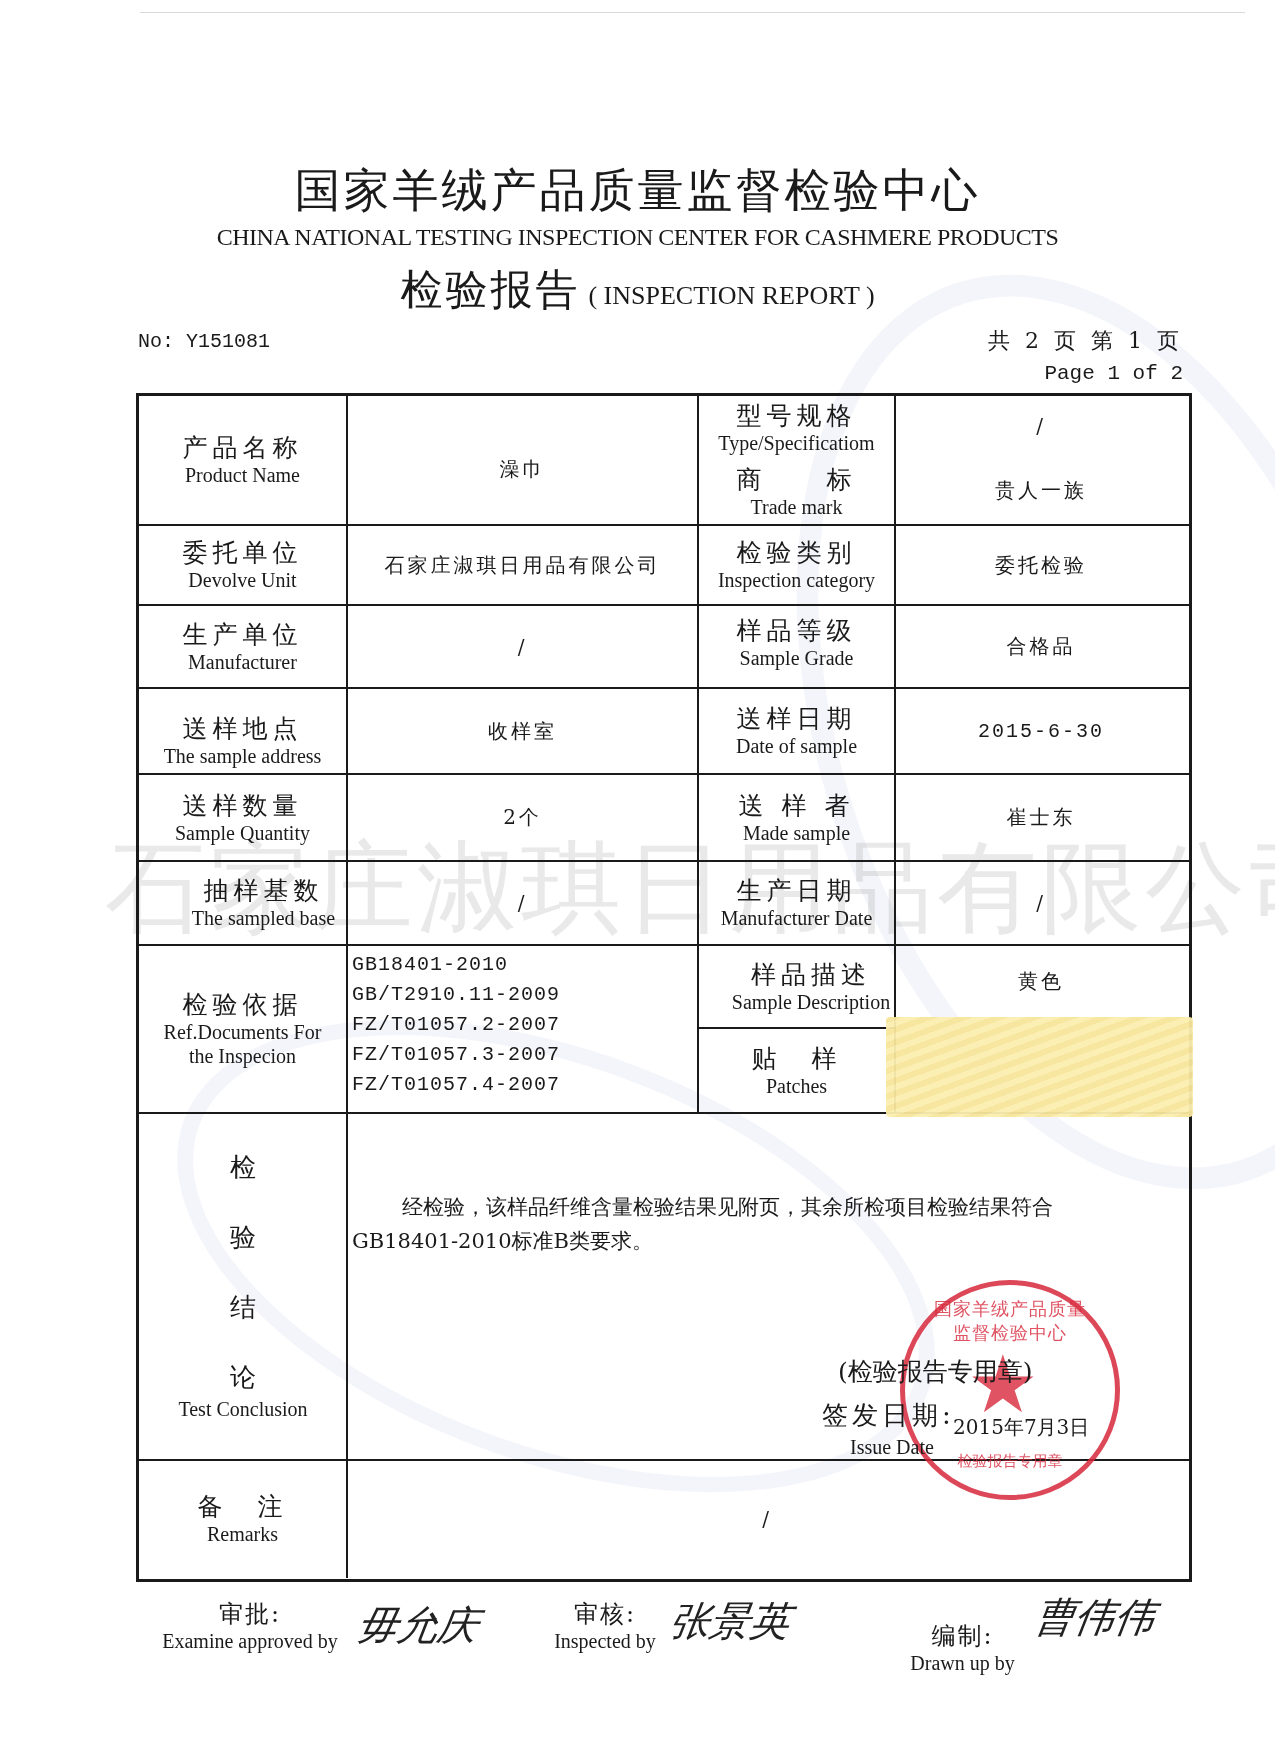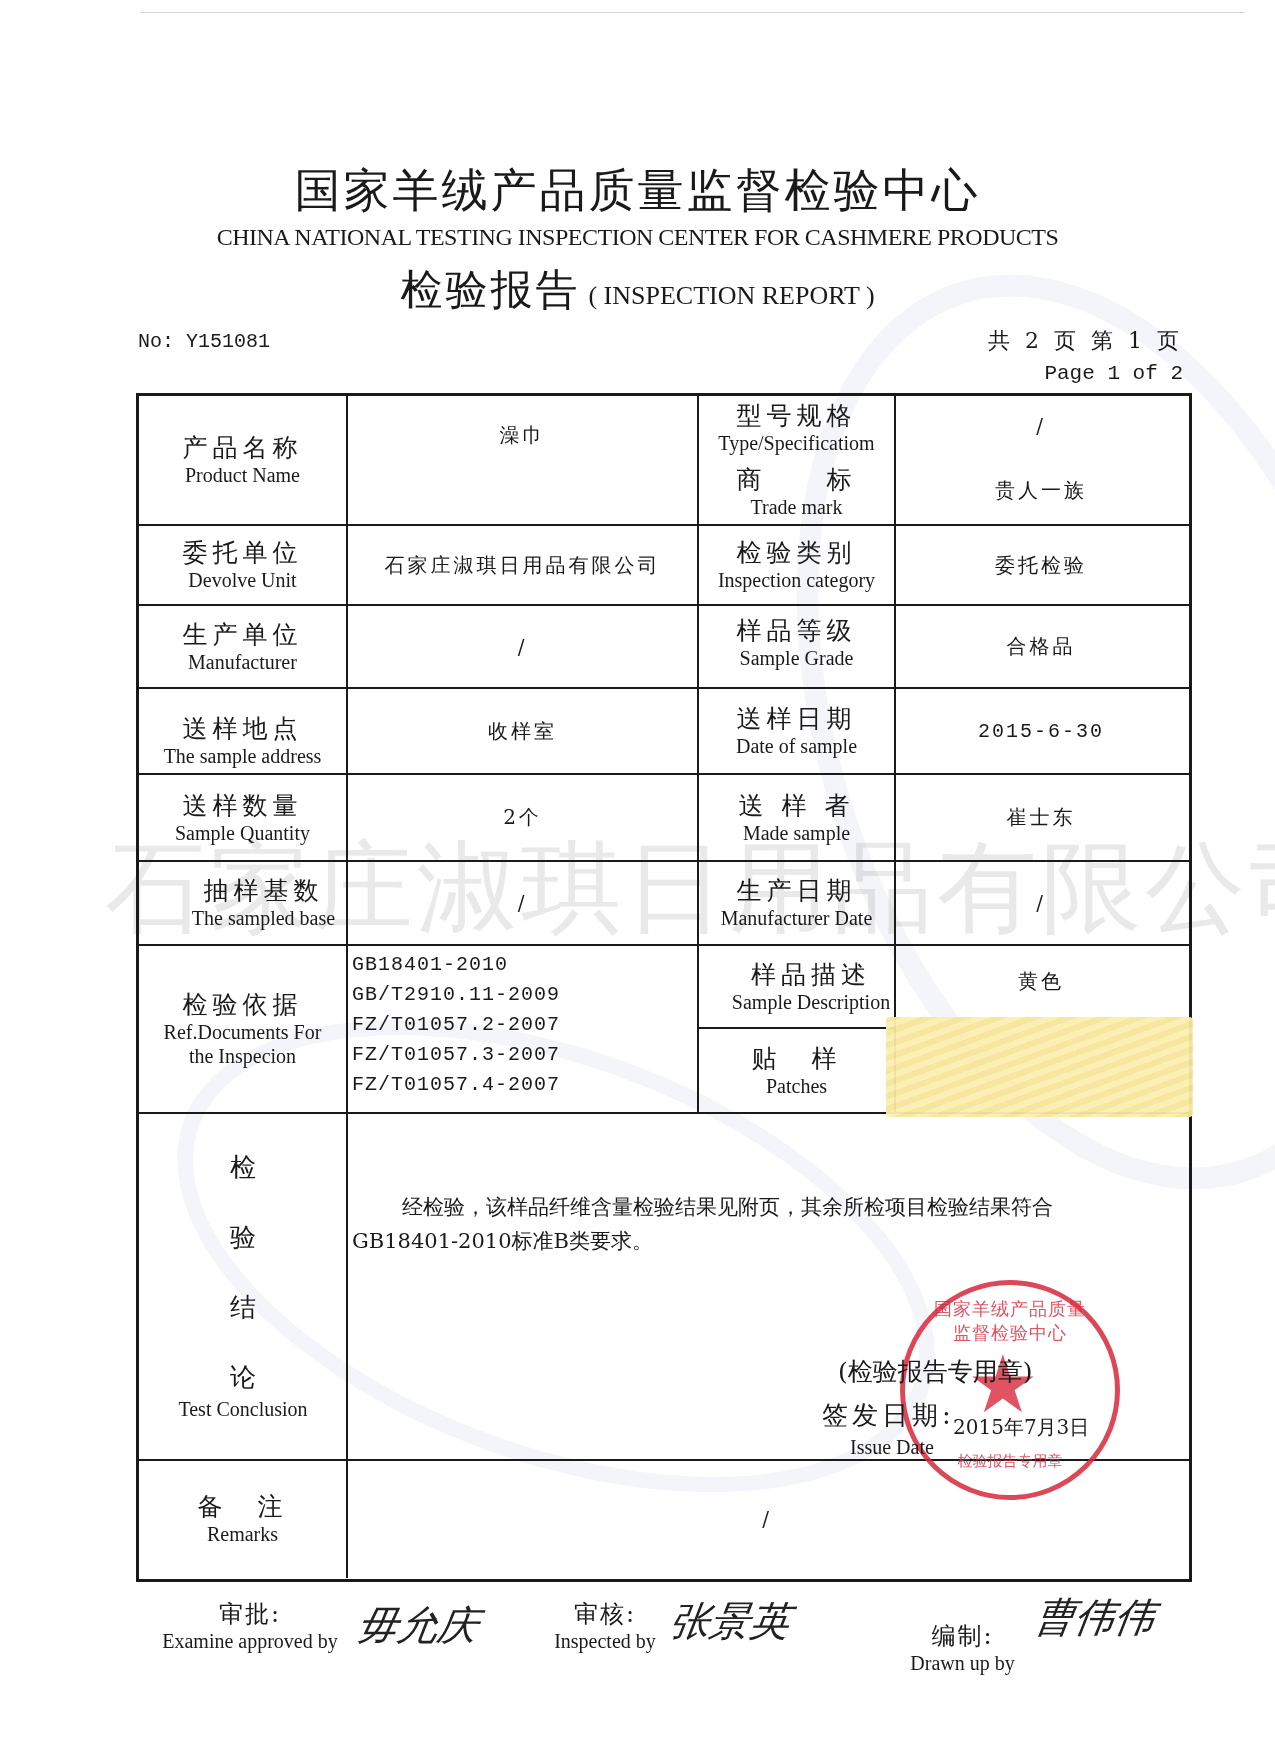--- a/index.html
+++ b/index.html
@@ -79,21 +79,21 @@
 <div class="hline" style="left:136px;width:1053px;top:860px;"></div>
 <div class="hline" style="left:136px;width:1053px;top:944px;"></div>
 <div class="hline" style="left:697px;width:197px;top:1027px;"></div>
 <div class="hline" style="left:136px;width:1053px;top:1112px;"></div>
 <div class="hline" style="left:136px;width:1053px;top:1459px;"></div>
 
 <div class="cell" style="left:139px;top:396px;width:207px;height:128px;">
   <span class="lbl-cn">产品名称</span>
   <span class="lbl-en">Product Name</span>
 </div>
-<div class="cell" style="left:348px;top:396px;width:349px;height:128px;justify-content:flex-start;padding-top:26px;box-sizing:border-box;">
+<div class="cell" style="left:348px;top:396px;width:349px;height:128px;justify-content:flex-start;padding-top:60px;box-sizing:border-box;">
   <span class="val">澡巾</span>
 </div>
 <div class="cell" style="left:699px;top:396px;width:195px;height:64px;">
   <span class="lbl-cn">型号规格</span>
   <span class="lbl-en">Type/Specificatiom</span>
 </div>
 <div class="cell" style="left:699px;top:460px;width:195px;height:64px;">
   <span class="lbl-cn">商　　标</span>
   <span class="lbl-en">Trade mark</span>
 </div>

